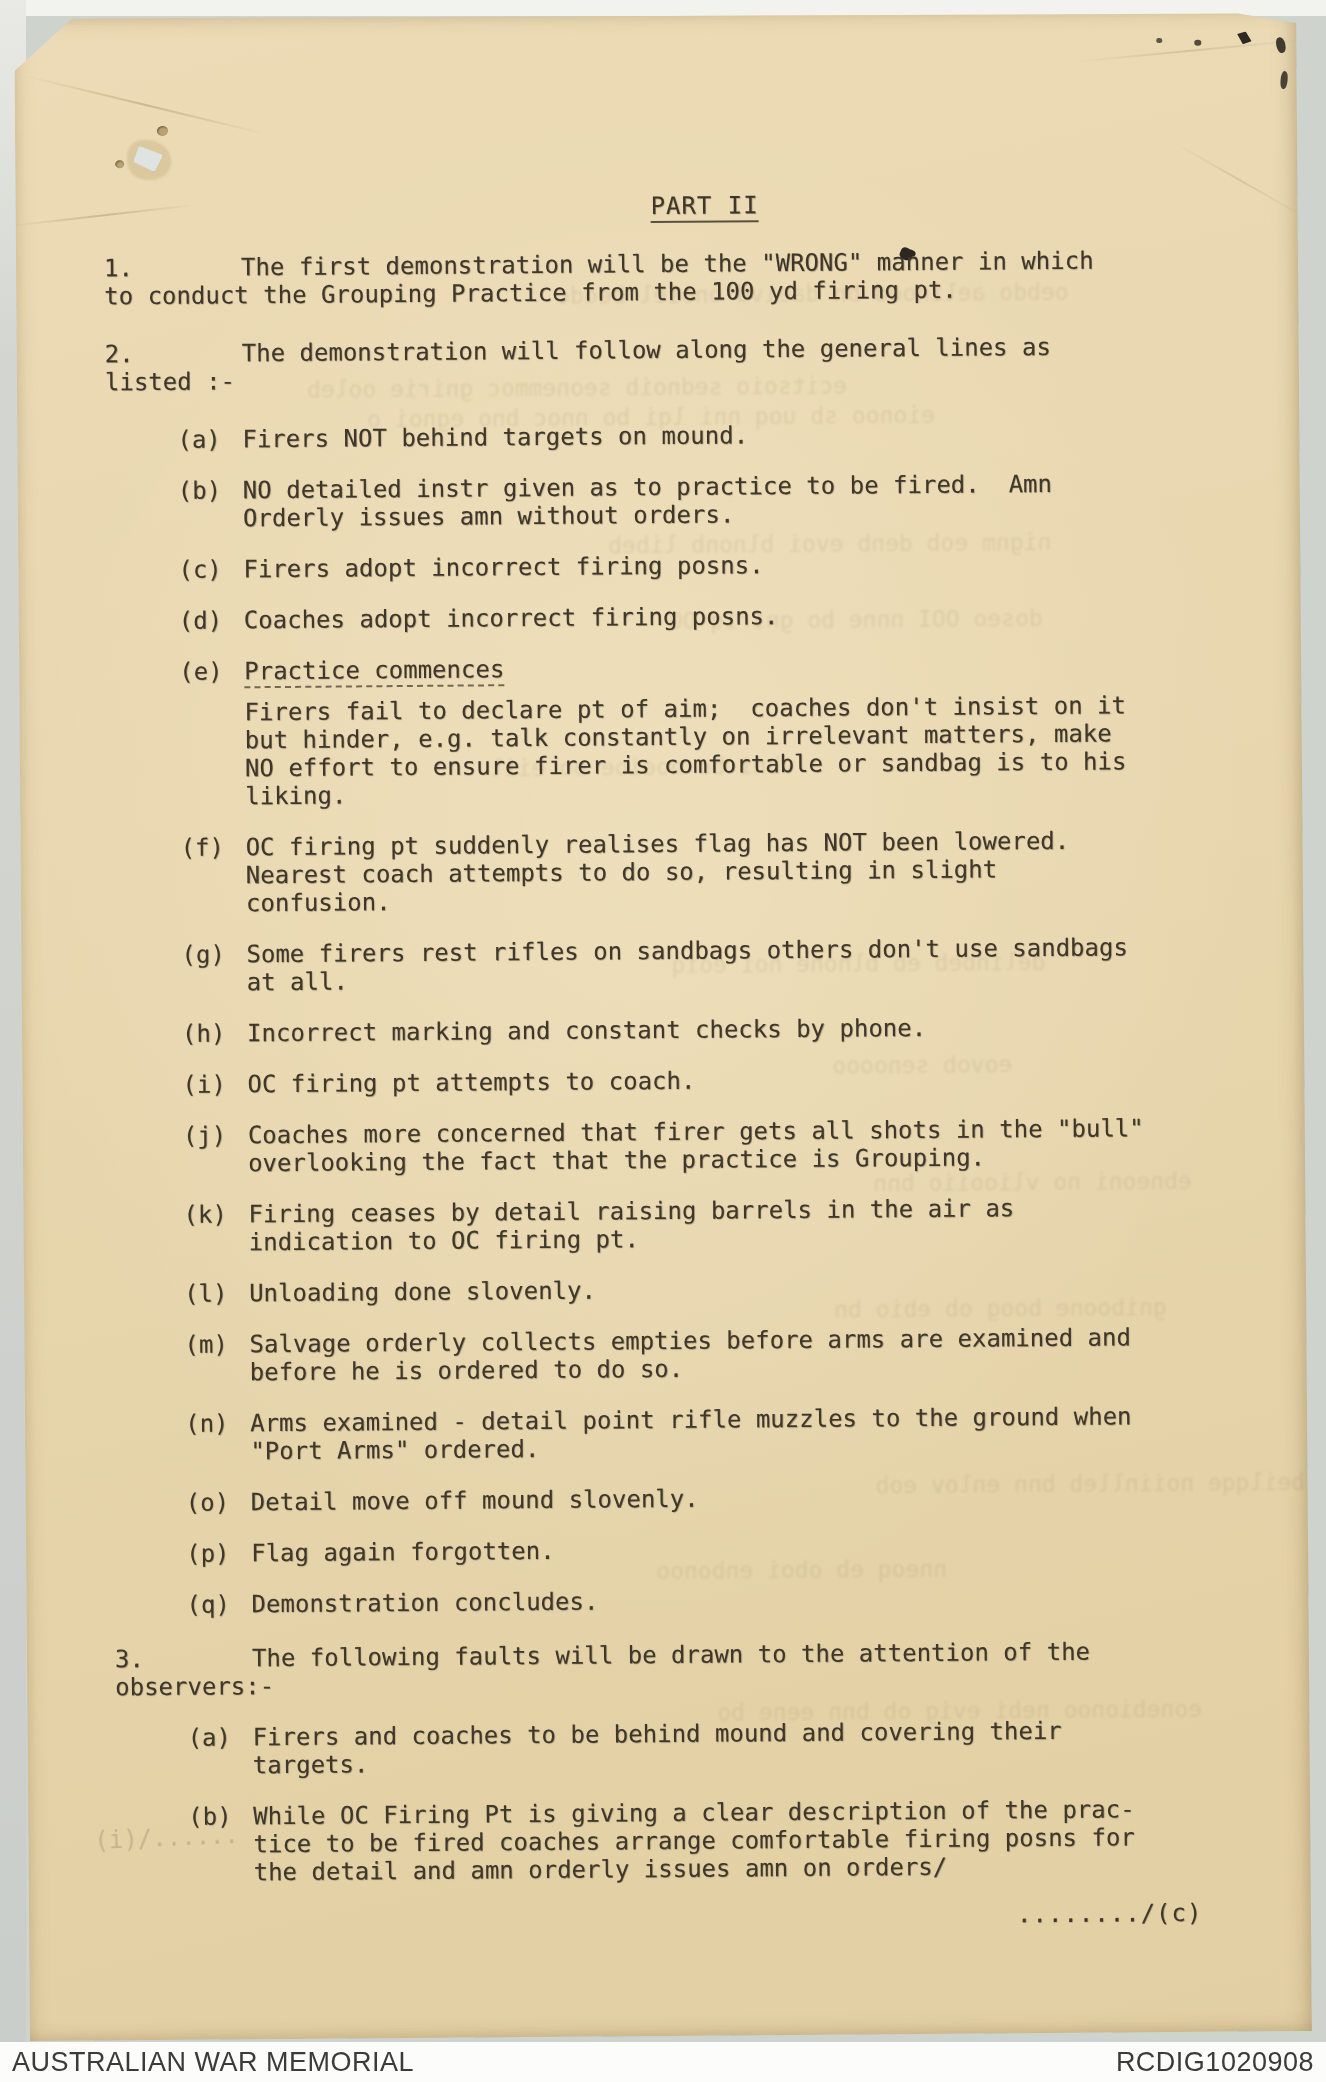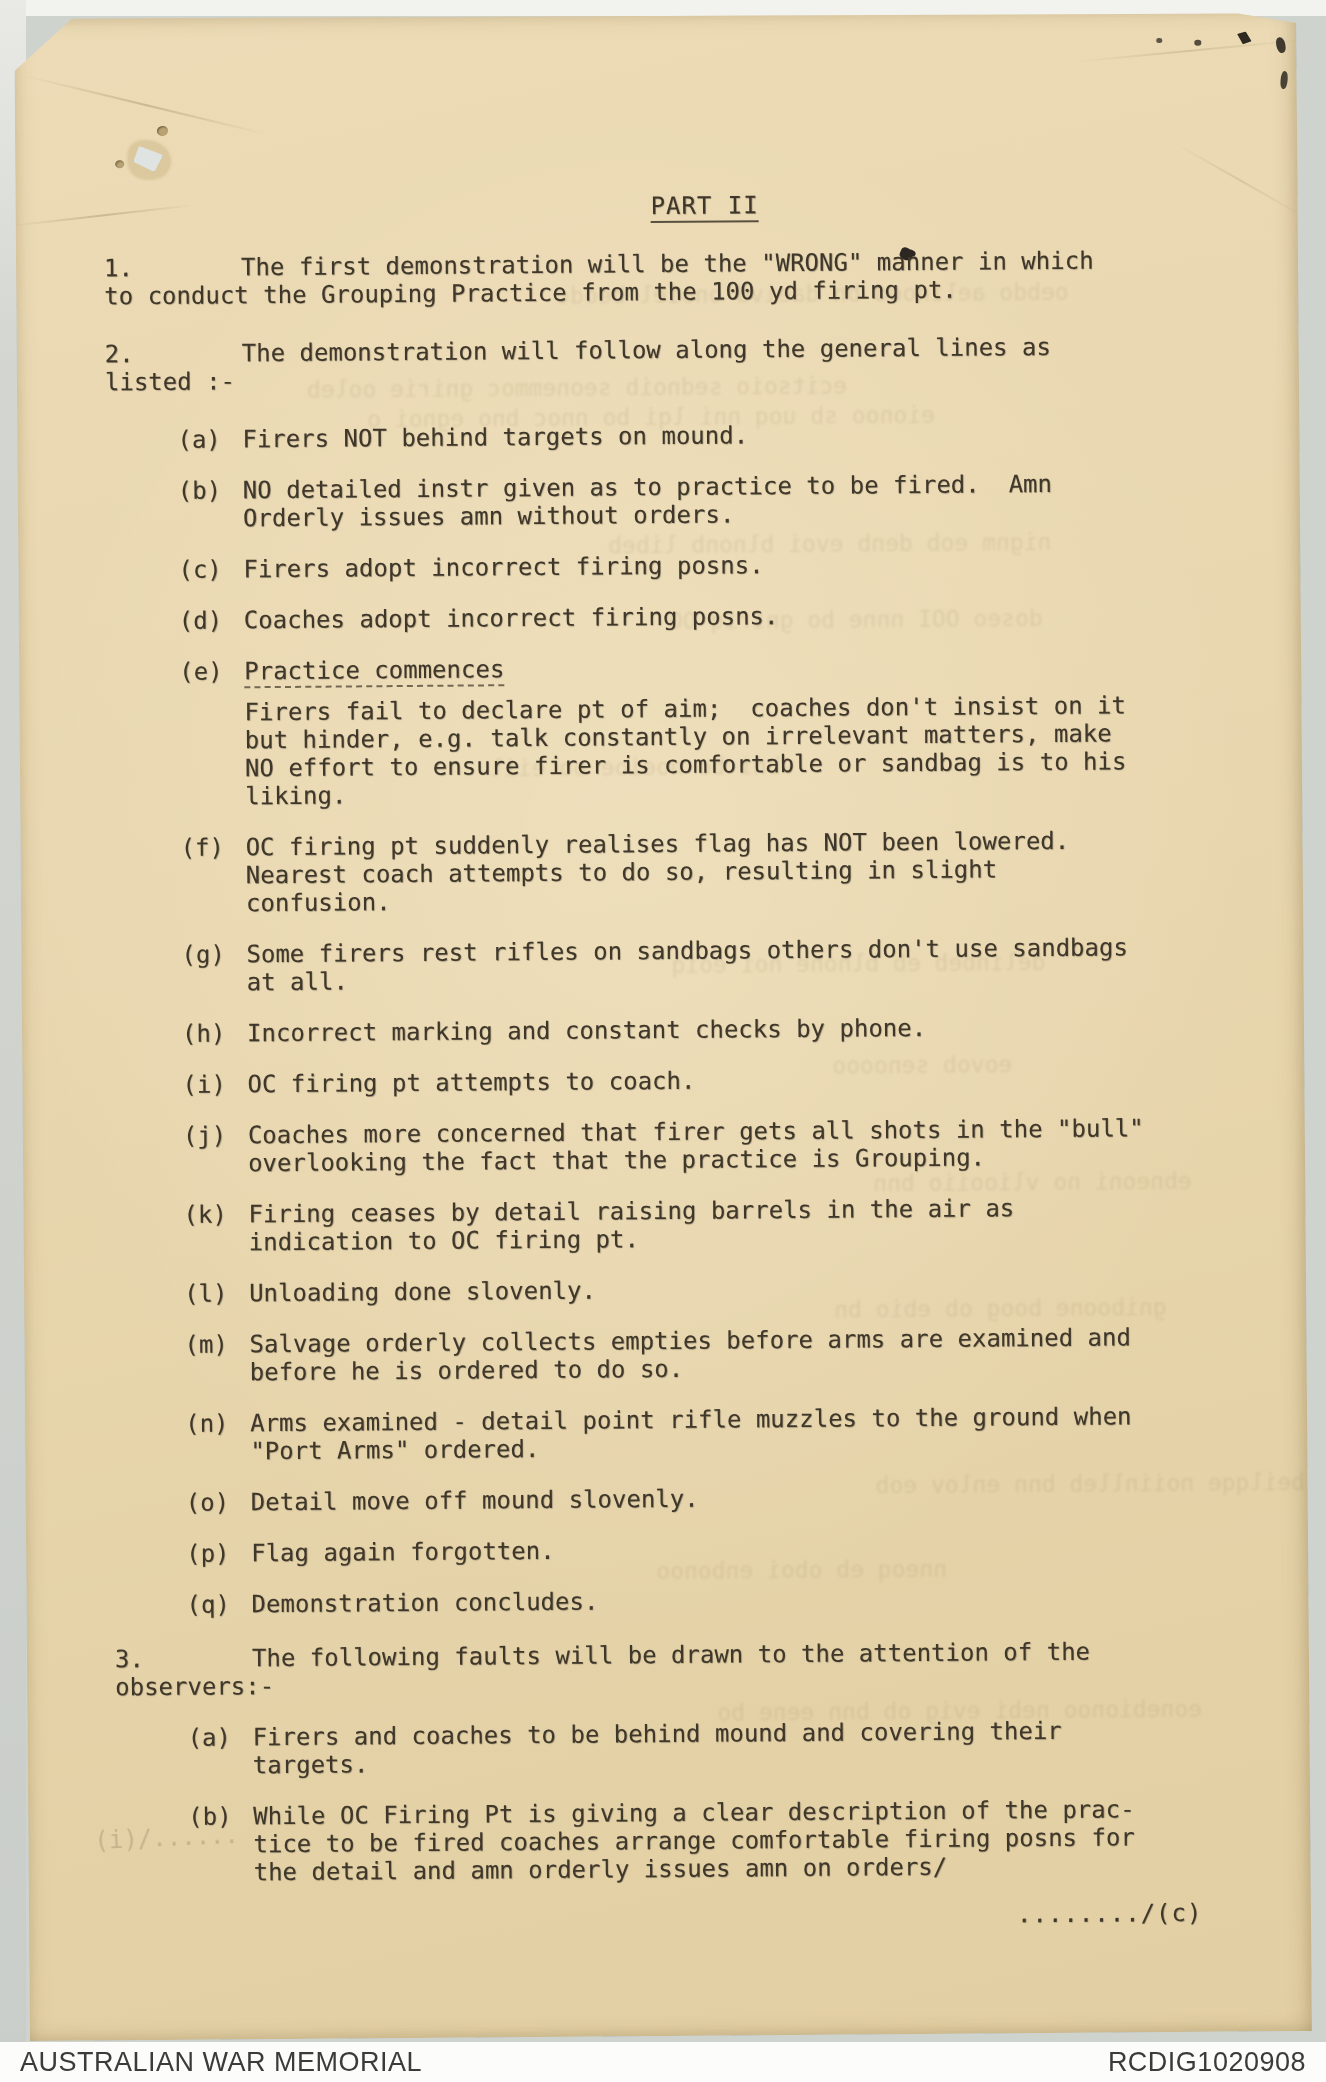--- a/index.html
+++ b/index.html
@@ -83,21 +83,21 @@
   .g4{left:650px;top:594px;}  .g5{left:470px;top:740px;}
   .g6{left:650px;top:938px;}  .g7{left:810px;top:1040px;}
   .g8{left:850px;top:1158px;} .g9{left:810px;top:1284px;}
   .g10{left:850px;top:1460px;} .g11{left:630px;top:1544px;}
   .g12{left:690px;top:1686px;}
 
   
   .footer{
     position:absolute;left:0;right:0;bottom:0;height:40px;background:#fcfcfb;
     display:flex;align-items:center;justify-content:space-between;
-    padding:0 20px;box-sizing:border-box;
+    padding:0 12px;box-sizing:border-box;
     font-family:"Liberation Sans", sans-serif;font-size:27px;color:#3b3b3b;
     letter-spacing:0.5px;
   }
   .footer span{transform:scaleY(1.02);}
 </style>
 </head>
 <body>
 
 <div class="bg-top"></div>
 <div class="bg-left"></div>

